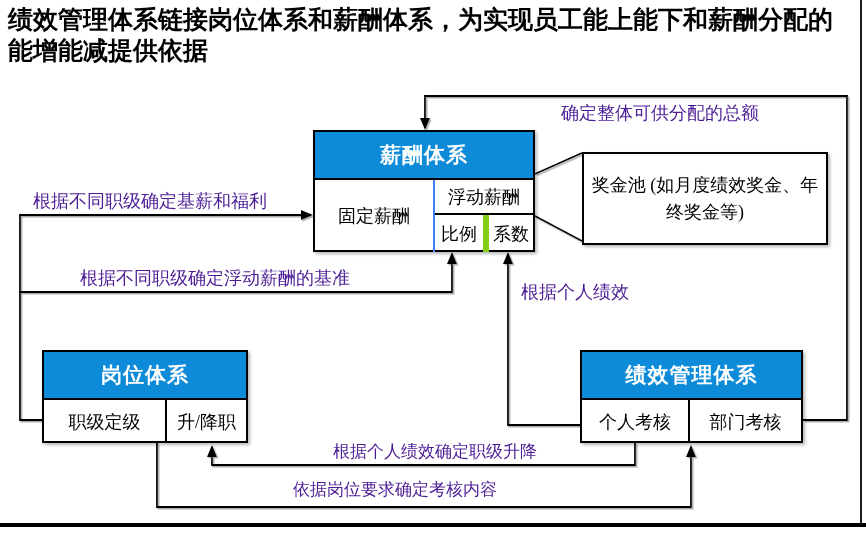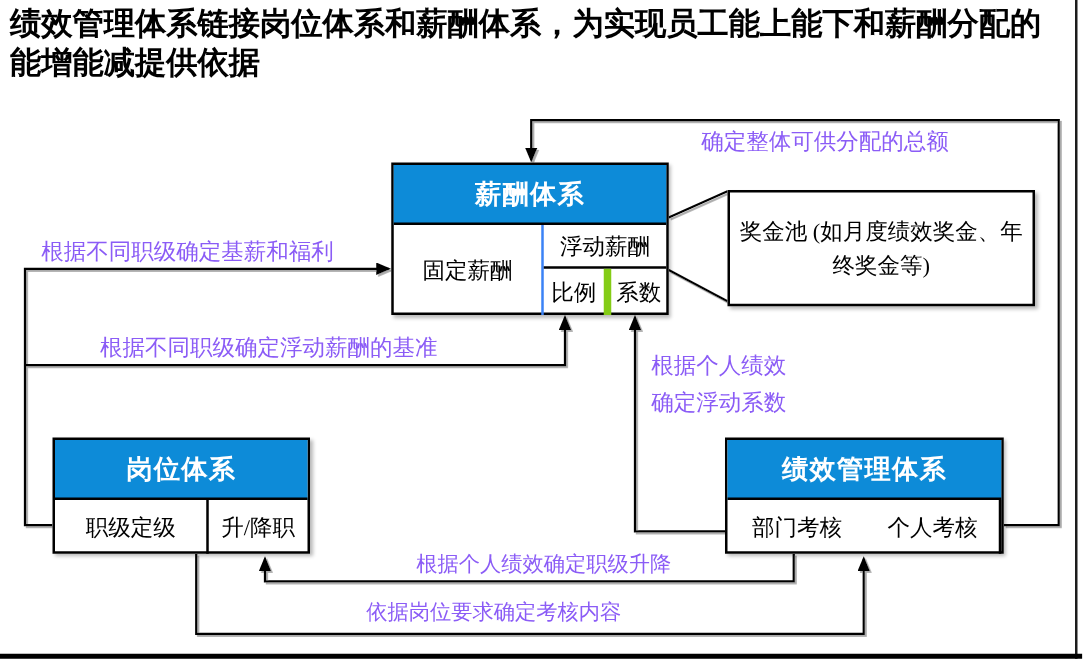--- a/index.html
+++ b/index.html
@@ -4,21 +4,21 @@
 <style>
   html,body { margin:0; padding:0; background:#fff; }
   .canvas {
     position:relative; width:866px; height:533px; background:#ffffff;
     font-family:Liberation Serif, serif; color:#000; overflow:hidden;
   }
   .title {
     position:absolute; left:8px; top:4px; width:840px;
     font-size:25px; line-height:31px; font-weight:700; color:#000;
   }
-  .lbl { position:absolute; font-size:18px; color:#8b5cf6; white-space:nowrap;text-align:right; }
+  .lbl { position:absolute; font-size:18px; color:#4c1d95; white-space:nowrap;text-align:right; }
   .box {
     position:absolute; background:#fff; border:2px solid #000; box-sizing:border-box;
     box-shadow:2px 2px 3px rgba(0,0,0,0.28);
   }
   .hdr {
     height:46px; background:var(--blue,#0D8BD8); color:#fff; font-weight:700; font-size:21px;
     display:flex; align-items:center; justify-content:center; border-bottom:2px solid #000;
     letter-spacing:1px;
   }
   .cell { display:flex; align-items:center; justify-content:center; font-size:18px; }
@@ -84,21 +84,20 @@
       <polyline points="580,425 508,425 508,254" marker-end="url(#arr)"></polyline>
       <polyline points="635,443 635,465 212,465 212,447" marker-end="url(#arr)"></polyline>
       <polyline points="157,443 157,507 691,507 691,447" marker-end="url(#arr)"></polyline>
     </g>
   </svg>
 
   <div class="lbl" id="lbl-total">确定整体可供分配的总额</div>
   <div class="lbl" id="lbl-base">根据不同职级确定基薪和福利</div>
   <div class="lbl" id="lbl-floatbase">根据不同职级确定浮动薪酬的基准</div>
   <div class="lbl" id="lbl-pp1">根据个人绩效</div>
-  <div class="lbl" id="lbl-pp2">确定浮动系数</div>
   <div class="lbl" id="lbl-promo">根据个人绩效确定职级升降</div>
   <div class="lbl" id="lbl-content">依据岗位要求确定考核内容</div>
 
   <div class="box" id="box-salary">
     <div class="hdr">薪酬体系</div>
     <div class="body">
       <div class="cell cell-fixed">固定薪酬</div>
       <div class="col-right">
         <div class="cell cell-floating">浮动薪酬</div>
         <div class="row-bottom">
@@ -117,21 +116,21 @@
     <div class="hdr">岗位体系</div>
     <div class="two-cells">
       <div class="cell c1">职级定级</div>
       <div class="cell c2">升/降职</div>
     </div>
   </div>
 
   <div class="box" id="box-performance">
     <div class="hdr">绩效管理体系</div>
     <div class="two-cells">
+      <div class="cell c1">个人考核</div>
       <div class="cell c2">部门考核</div>
-      <div class="cell c1">个人考核</div>
     </div>
   </div>
 
   <div id="frame-right"></div>
   <div id="frame-bottom"></div>
 
 </div>
 
 </body></html>

